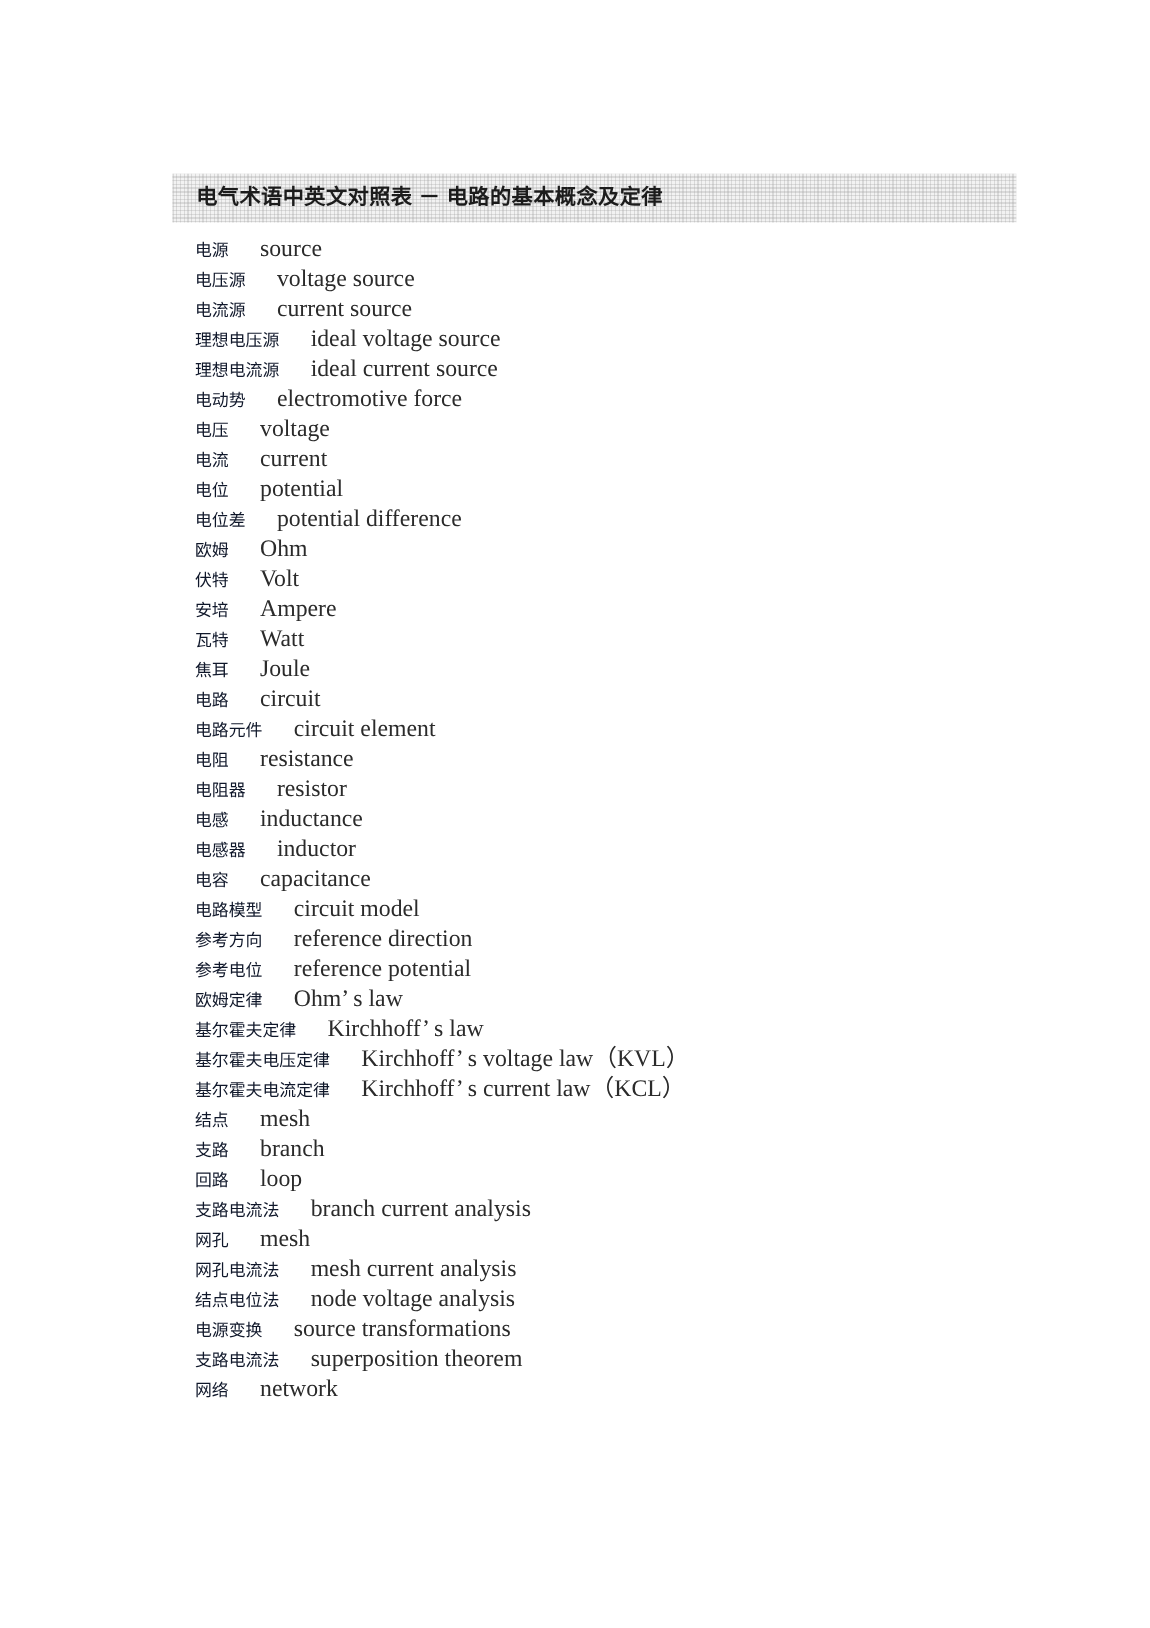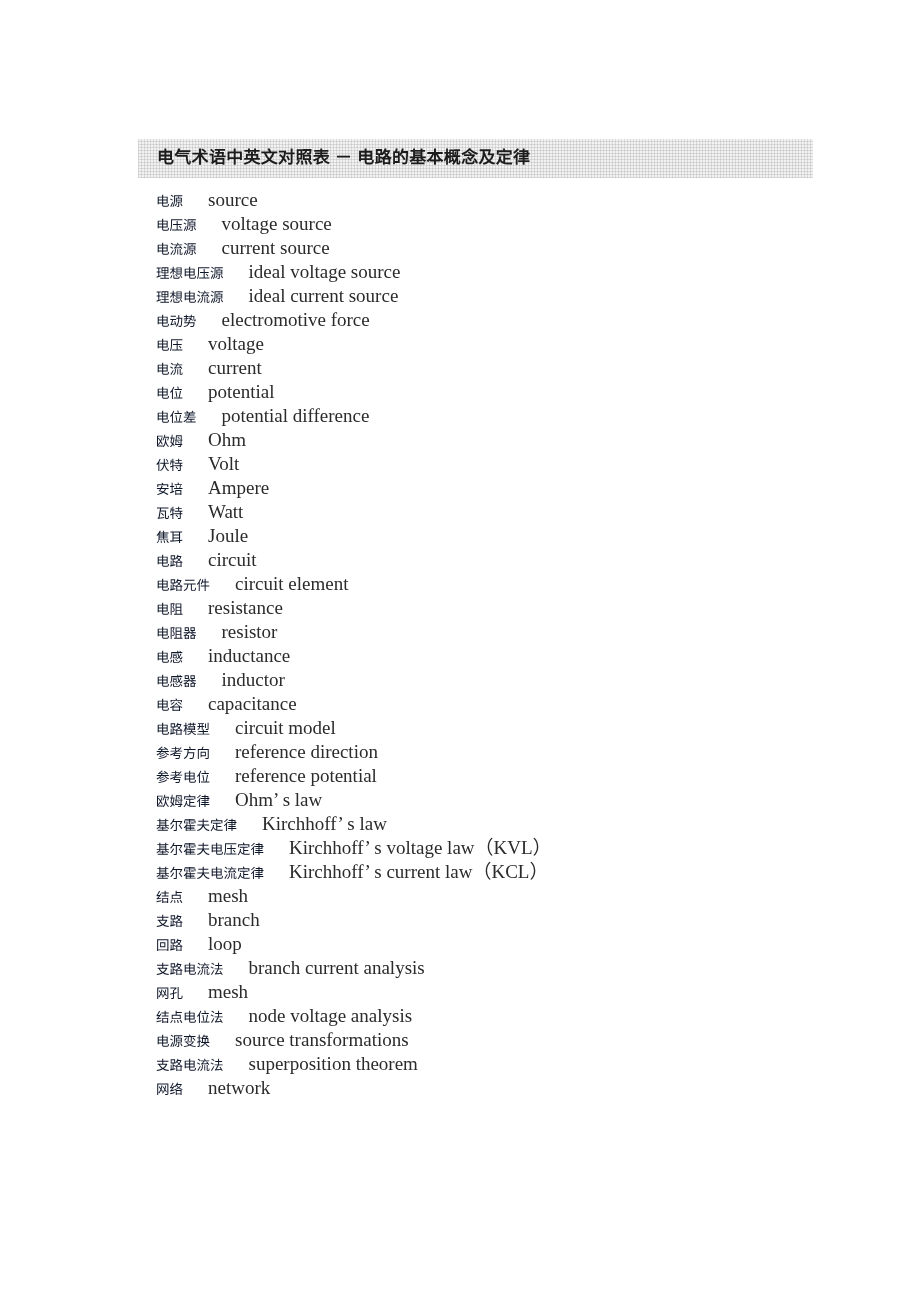--- a/index.html
+++ b/index.html
@@ -131,19 +131,20 @@
       <li class="term-row"><span class="term-cn">参考电位</span><span class="term-gap"></span><span class="term-en">reference potential</span></li>
       <li class="term-row"><span class="term-cn">欧姆定律</span><span class="term-gap"></span><span class="term-en">Ohm’ s law</span></li>
       <li class="term-row"><span class="term-cn">基尔霍夫定律</span><span class="term-gap"></span><span class="term-en">Kirchhoff’ s law</span></li>
       <li class="term-row"><span class="term-cn">基尔霍夫电压定律</span><span class="term-gap"></span><span class="term-en">Kirchhoff’ s voltage law（KVL）</span></li>
       <li class="term-row"><span class="term-cn">基尔霍夫电流定律</span><span class="term-gap"></span><span class="term-en">Kirchhoff’ s current law（KCL）</span></li>
       <li class="term-row"><span class="term-cn">结点</span><span class="term-gap"></span><span class="term-en">mesh</span></li>
       <li class="term-row"><span class="term-cn">支路</span><span class="term-gap"></span><span class="term-en">branch</span></li>
       <li class="term-row"><span class="term-cn">回路</span><span class="term-gap"></span><span class="term-en">loop</span></li>
       <li class="term-row"><span class="term-cn">支路电流法</span><span class="term-gap"></span><span class="term-en">branch current analysis</span></li>
       <li class="term-row"><span class="term-cn">网孔</span><span class="term-gap"></span><span class="term-en">mesh</span></li>
+      <li class="term-row"><span class="term-cn">网孔电流法</span><span class="term-gap"></span><span class="term-en">mesh current analysis</span></li>
       <li class="term-row"><span class="term-cn">结点电位法</span><span class="term-gap"></span><span class="term-en">node voltage analysis</span></li>
       <li class="term-row"><span class="term-cn">电源变换</span><span class="term-gap"></span><span class="term-en">source transformations</span></li>
       <li class="term-row"><span class="term-cn">支路电流法</span><span class="term-gap"></span><span class="term-en">superposition theorem</span></li>
       <li class="term-row"><span class="term-cn">网络</span><span class="term-gap"></span><span class="term-en">network</span></li>
     </ul>
 
 </div>
 
 </body></html>

